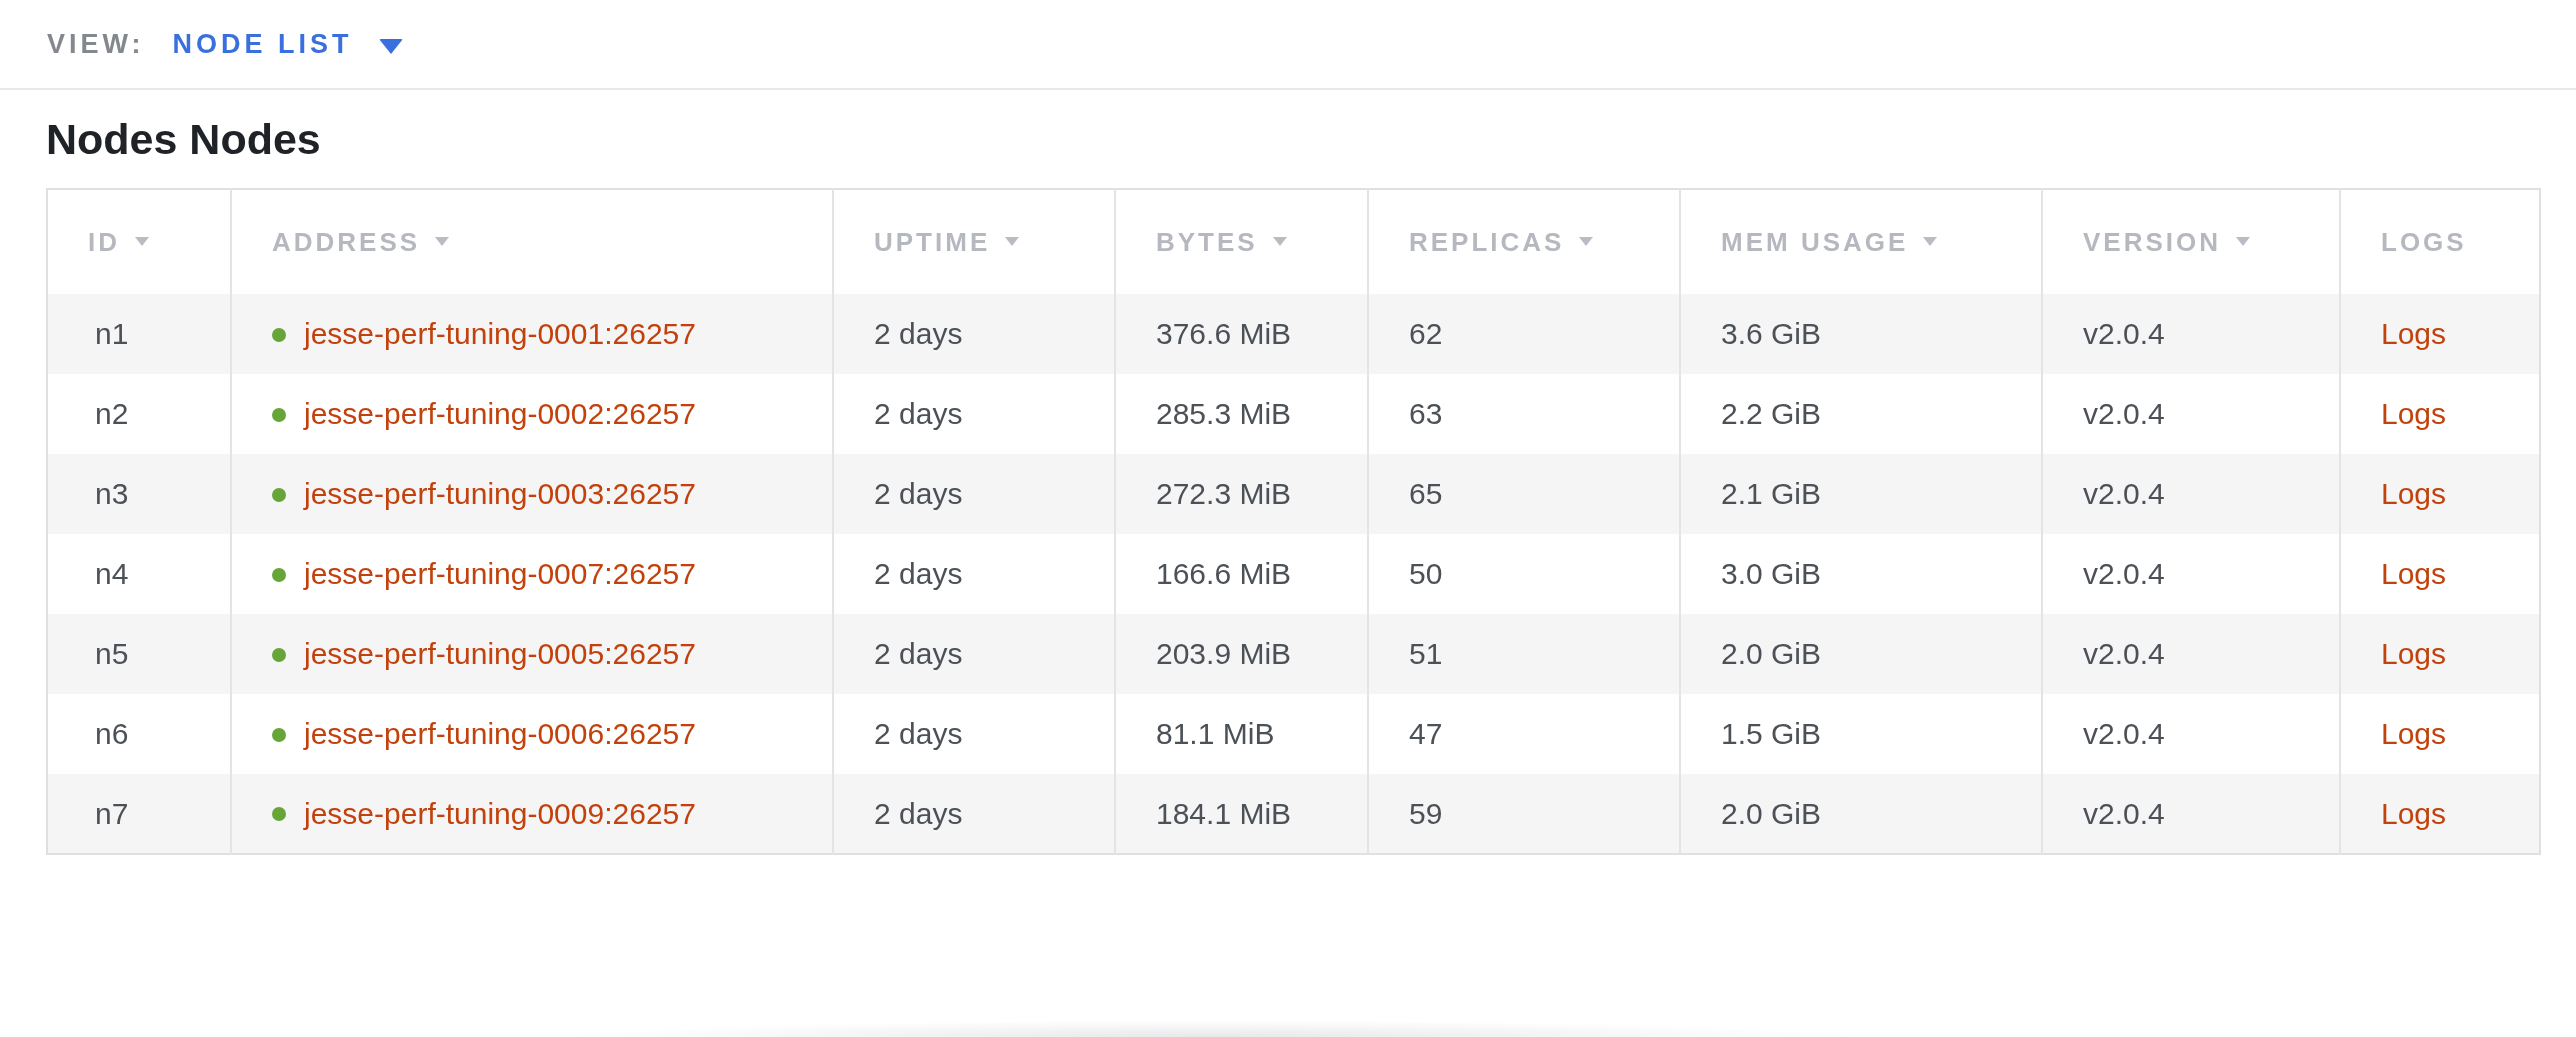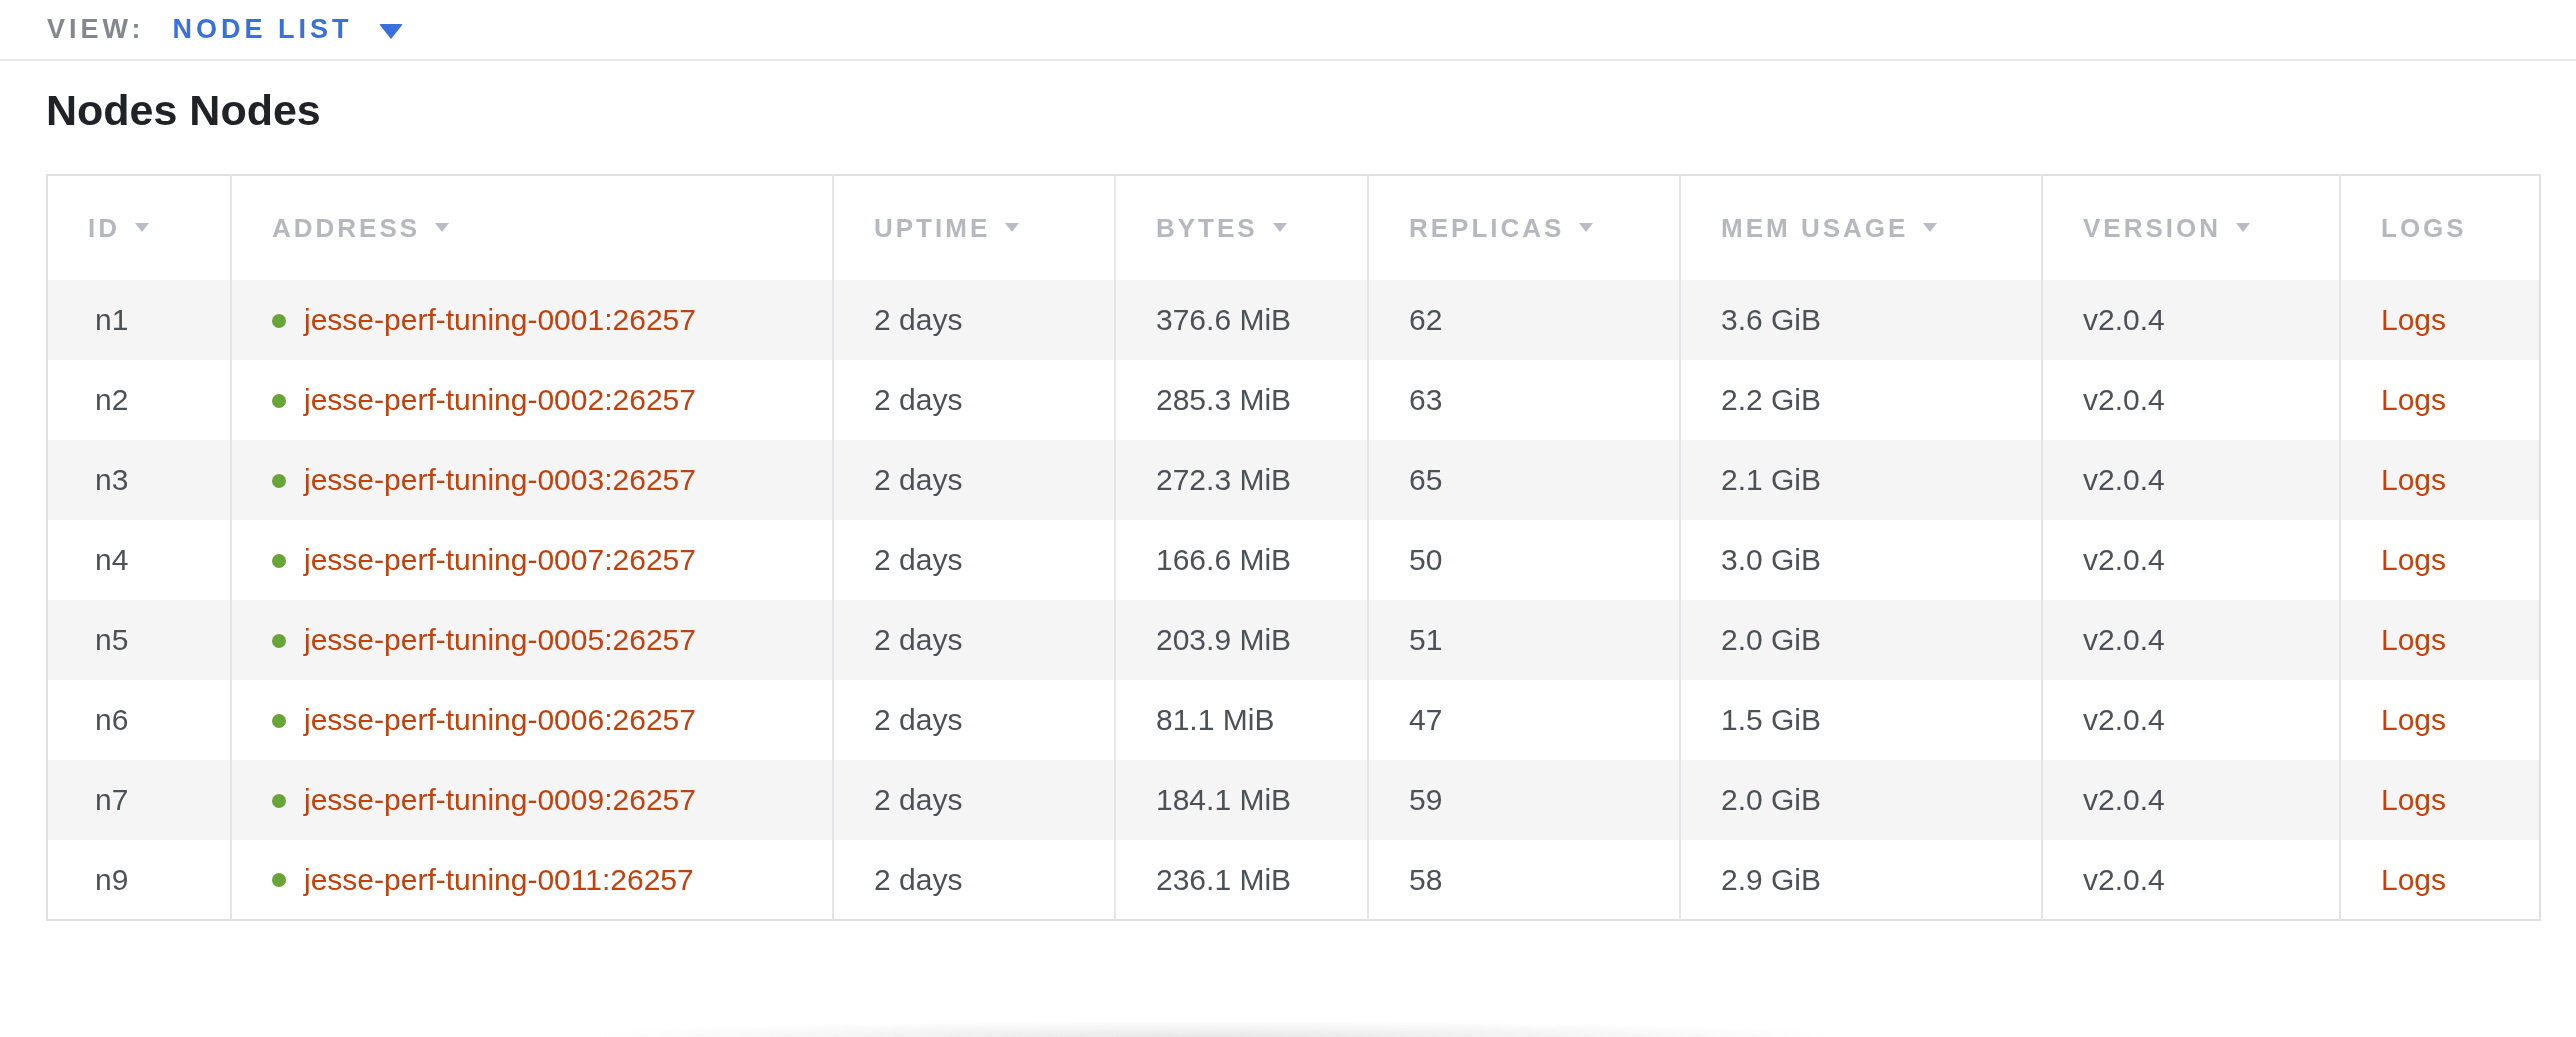--- a/index.html
+++ b/index.html
@@ -1,21 +1,21 @@
 <!DOCTYPE html>
 <html><head>
 <meta charset="utf-8">
 <style>
   * { margin:0; padding:0; box-sizing:border-box; }
   html,body { width:2576px; height:1037px; background:#ffffff;
     font-family:"Liberation Sans", sans-serif; overflow:hidden; position:relative; }
 
   
   .topbar {
-    height:61px; background:#ffffff; border-bottom:2px solid #e8e8ea;
+    height:90px; background:#ffffff; border-bottom:2px solid #e8e8ea;
     display:flex; align-items:center; padding-left:47px;
   }
   .view-label {
     color:#83878e; font-size:27px; font-weight:600; letter-spacing:4px;
   }
   .view-select {
     display:flex; align-items:center; margin-left:28px; cursor:pointer;
   }
   .view-value {
     color:#3a70dd; font-size:27px; font-weight:600; letter-spacing:4px;
@@ -28,21 +28,21 @@
 
   
   .content { padding:0 38px 0 46px; }
   .page-title {
     margin-top:24px; font-size:43px; line-height:51px; font-weight:700;
     color:#1f2226;
   }
 
   
   table.nodes {
-    margin-top:38px; border-collapse:collapse; table-layout:fixed;
+    margin-top:23px; border-collapse:collapse; table-layout:fixed;
     width:2492px; border:2px solid #e0e0e3; background:#fff;
   }
   table.nodes th, table.nodes td { border-left:2px solid #e4e4e7; }
   table.nodes th:first-child, table.nodes td:first-child { border-left:none; }
 
   thead th {
     height:105px; text-align:left; vertical-align:middle;
     padding-left:40px; color:#b5b9bf; font-size:26px; font-weight:600;
     letter-spacing:3px; white-space:nowrap; cursor:pointer;
     background:#ffffff;
@@ -177,28 +177,18 @@
         <tr>
           <td class="cell-id">n7</td>
           <td><span class="status-dot"></span><a class="node-link">jesse-perf-tuning-0009:26257</a></td>
           <td>2 days</td>
           <td>184.1 MiB</td>
           <td>59</td>
           <td>2.0 GiB</td>
           <td>v2.0.4</td>
           <td><a class="logs-link">Logs</a></td>
         </tr>
-        <tr>
-          <td class="cell-id">n9</td>
-          <td><span class="status-dot"></span><a class="node-link">jesse-perf-tuning-0011:26257</a></td>
-          <td>2 days</td>
-          <td>236.1 MiB</td>
-          <td>58</td>
-          <td>2.9 GiB</td>
-          <td>v2.0.4</td>
-          <td><a class="logs-link">Logs</a></td>
-        </tr>
       </tbody>
   </table>
 </div>
 
 <div class="next-shadow"></div>
 
 
 </body></html>

